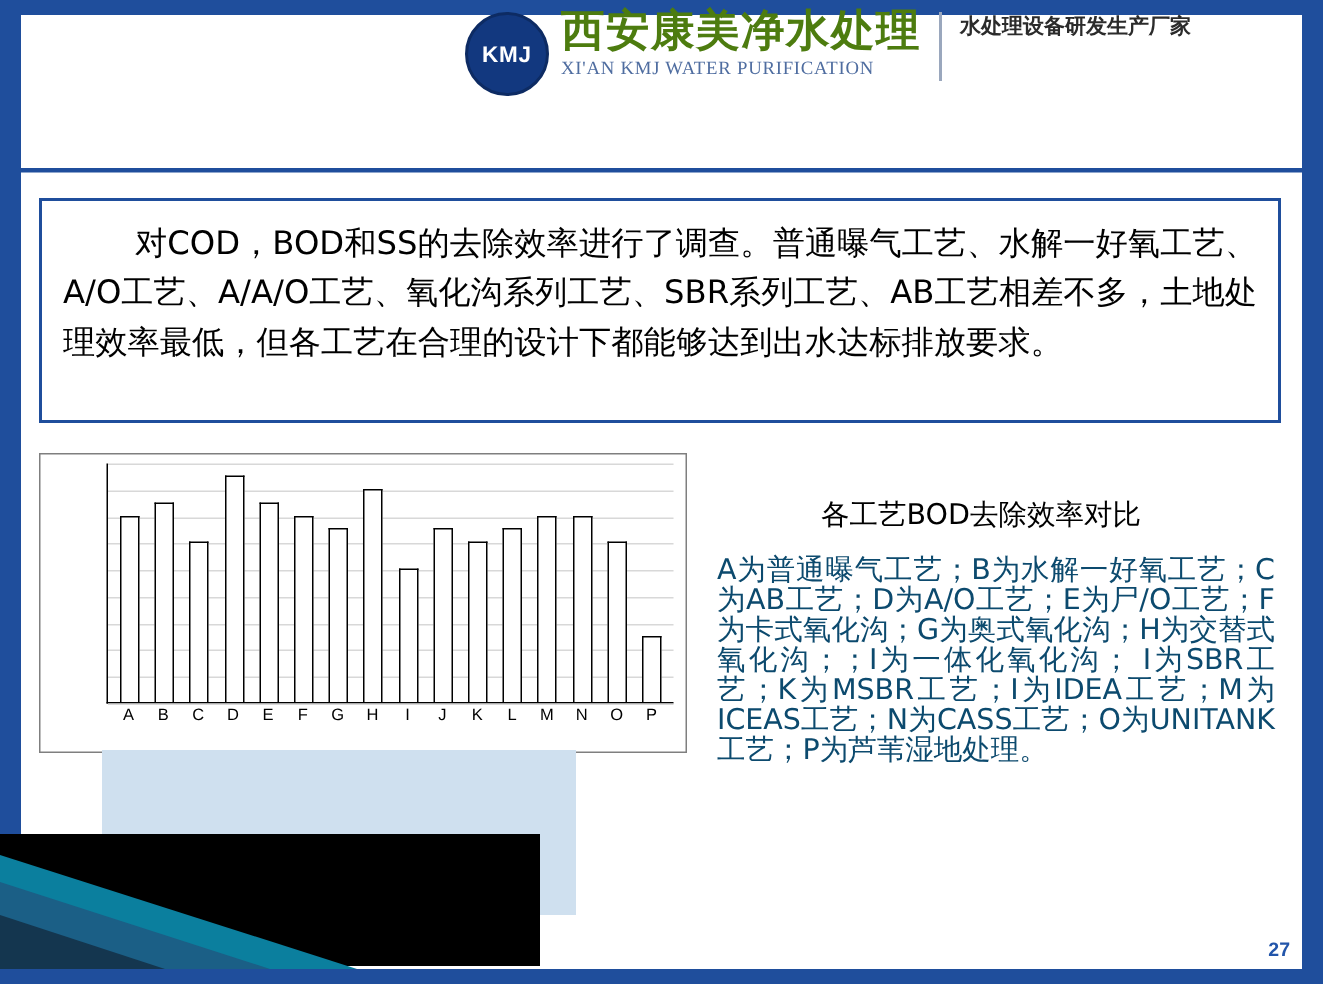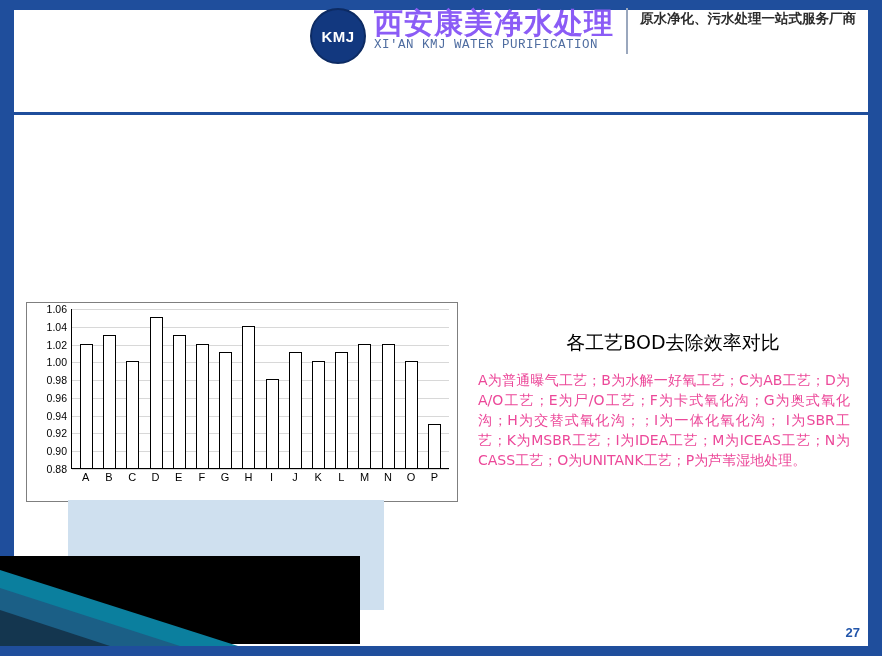--- a/index.html
+++ b/index.html
@@ -79,29 +79,29 @@
     font-size: 15px;
     font-weight: bold;
     letter-spacing: 0.5px;
     border: 2px solid #0d2b63;
     flex: 0 0 auto;
   }
   .logo-words {
     margin-left: 8px;
   }
   .logo-cn {
-    font-family: Liberation Sans, sans-serif;
+    font-family: Liberation Mono, monospace;
     font-size: 29px;
     font-weight: bold;
-    color: #8b5cf6;
+    color: #4d7c0f;
     line-height: 30px;
     letter-spacing: 1px;
   }
   .logo-en {
-    font-family: Liberation Mono, monospace;
+    font-family: Liberation Serif, serif;
     font-size: 12.5px;
     color: #4f6da0;
     line-height: 15px;
     letter-spacing: 0.5px;
   }
   .logo-divider {
     width: 2px;
     height: 46px;
     background: #9aa7bd;
     margin: 0 12px;
@@ -242,37 +242,37 @@
     width: 13px;
     text-align: center;
     font-family: "Liberation Sans", sans-serif;
     font-size: 11px;
     color: #000000;
   }
 
   
   .chart-caption {
     position: absolute;
-    left: 508px;
+    left: 489px;
     top: 330px;
     width: 330px;
     font-family: "DejaVu Sans", sans-serif;
     font-size: 19px;
     color: #000000;
     text-align: center;
   }
   .legend-text {
     position: absolute;
     left: 478px;
     top: 370px;
     width: 372px;
     font-family: "DejaVu Sans", sans-serif;
-    font-size: 14px;
+    font-size: 19px;
     line-height: 20px;
-    color: #ec4899;
+    color: #0c4a6e;
     text-align: justify;
   }
 
   
   .deco-lightblue {
     position: absolute;
     left: 68px;
     top: 500px;
     width: 316px;
     height: 110px;
@@ -318,41 +318,32 @@
   <div class="bottom-bar"></div>
 
   <div class="header">
     <div class="logo-badge">KMJ</div>
     <div class="logo-words">
       <div class="logo-cn">西安康美净水处理</div>
       <div class="logo-en">XI'AN KMJ WATER PURIFICATION</div>
     </div>
     <div class="logo-divider"></div>
     <div class="logo-tagline">
-      <div class="t2">原水净化、污水处理一站式服务厂商</div>
+      <div class="t1">水处理设备研发生产厂家</div>
     </div>
   </div>
 
   <div class="title-rule"></div>
 
+  <div class="body-box">
+    <div class="body-text">对COD，BOD和SS的去除效率进行了调查。普通曝气工艺、水解一好氧工艺、A/O工艺、A/A/O工艺、氧化沟系列工艺、SBR系列工艺、AB工艺相差不多，土地处理效率最低，但各工艺在合理的设计下都能够达到出水达标排放要求。</div>
+  </div>
 
   <div class="chart-wrap">
     <div class="chart-inner">
-      <div class="y-labels" id="yLabels">
-          <div class="y-label" style="top: 0px;">1.06</div>
-          <div class="y-label" style="top: 17.7778px;">1.04</div>
-          <div class="y-label" style="top: 35.5556px;">1.02</div>
-          <div class="y-label" style="top: 53.3333px;">1.00</div>
-          <div class="y-label" style="top: 71.1111px;">0.98</div>
-          <div class="y-label" style="top: 88.8889px;">0.96</div>
-          <div class="y-label" style="top: 106.667px;">0.94</div>
-          <div class="y-label" style="top: 124.444px;">0.92</div>
-          <div class="y-label" style="top: 142.222px;">0.90</div>
-          <div class="y-label" style="top: 160px;">0.88</div>
-        </div>
       <div class="plot" id="plotArea">
         <div class="gridline" style="top: 0px;"></div>
           <div class="gridline" style="top: 17.7778px;"></div>
           <div class="gridline" style="top: 35.5556px;"></div>
           <div class="gridline" style="top: 53.3333px;"></div>
           <div class="gridline" style="top: 71.1111px;"></div>
           <div class="gridline" style="top: 88.8889px;"></div>
           <div class="gridline" style="top: 106.667px;"></div>
           <div class="gridline" style="top: 124.444px;"></div>
           <div class="gridline" style="top: 142.222px;"></div>

